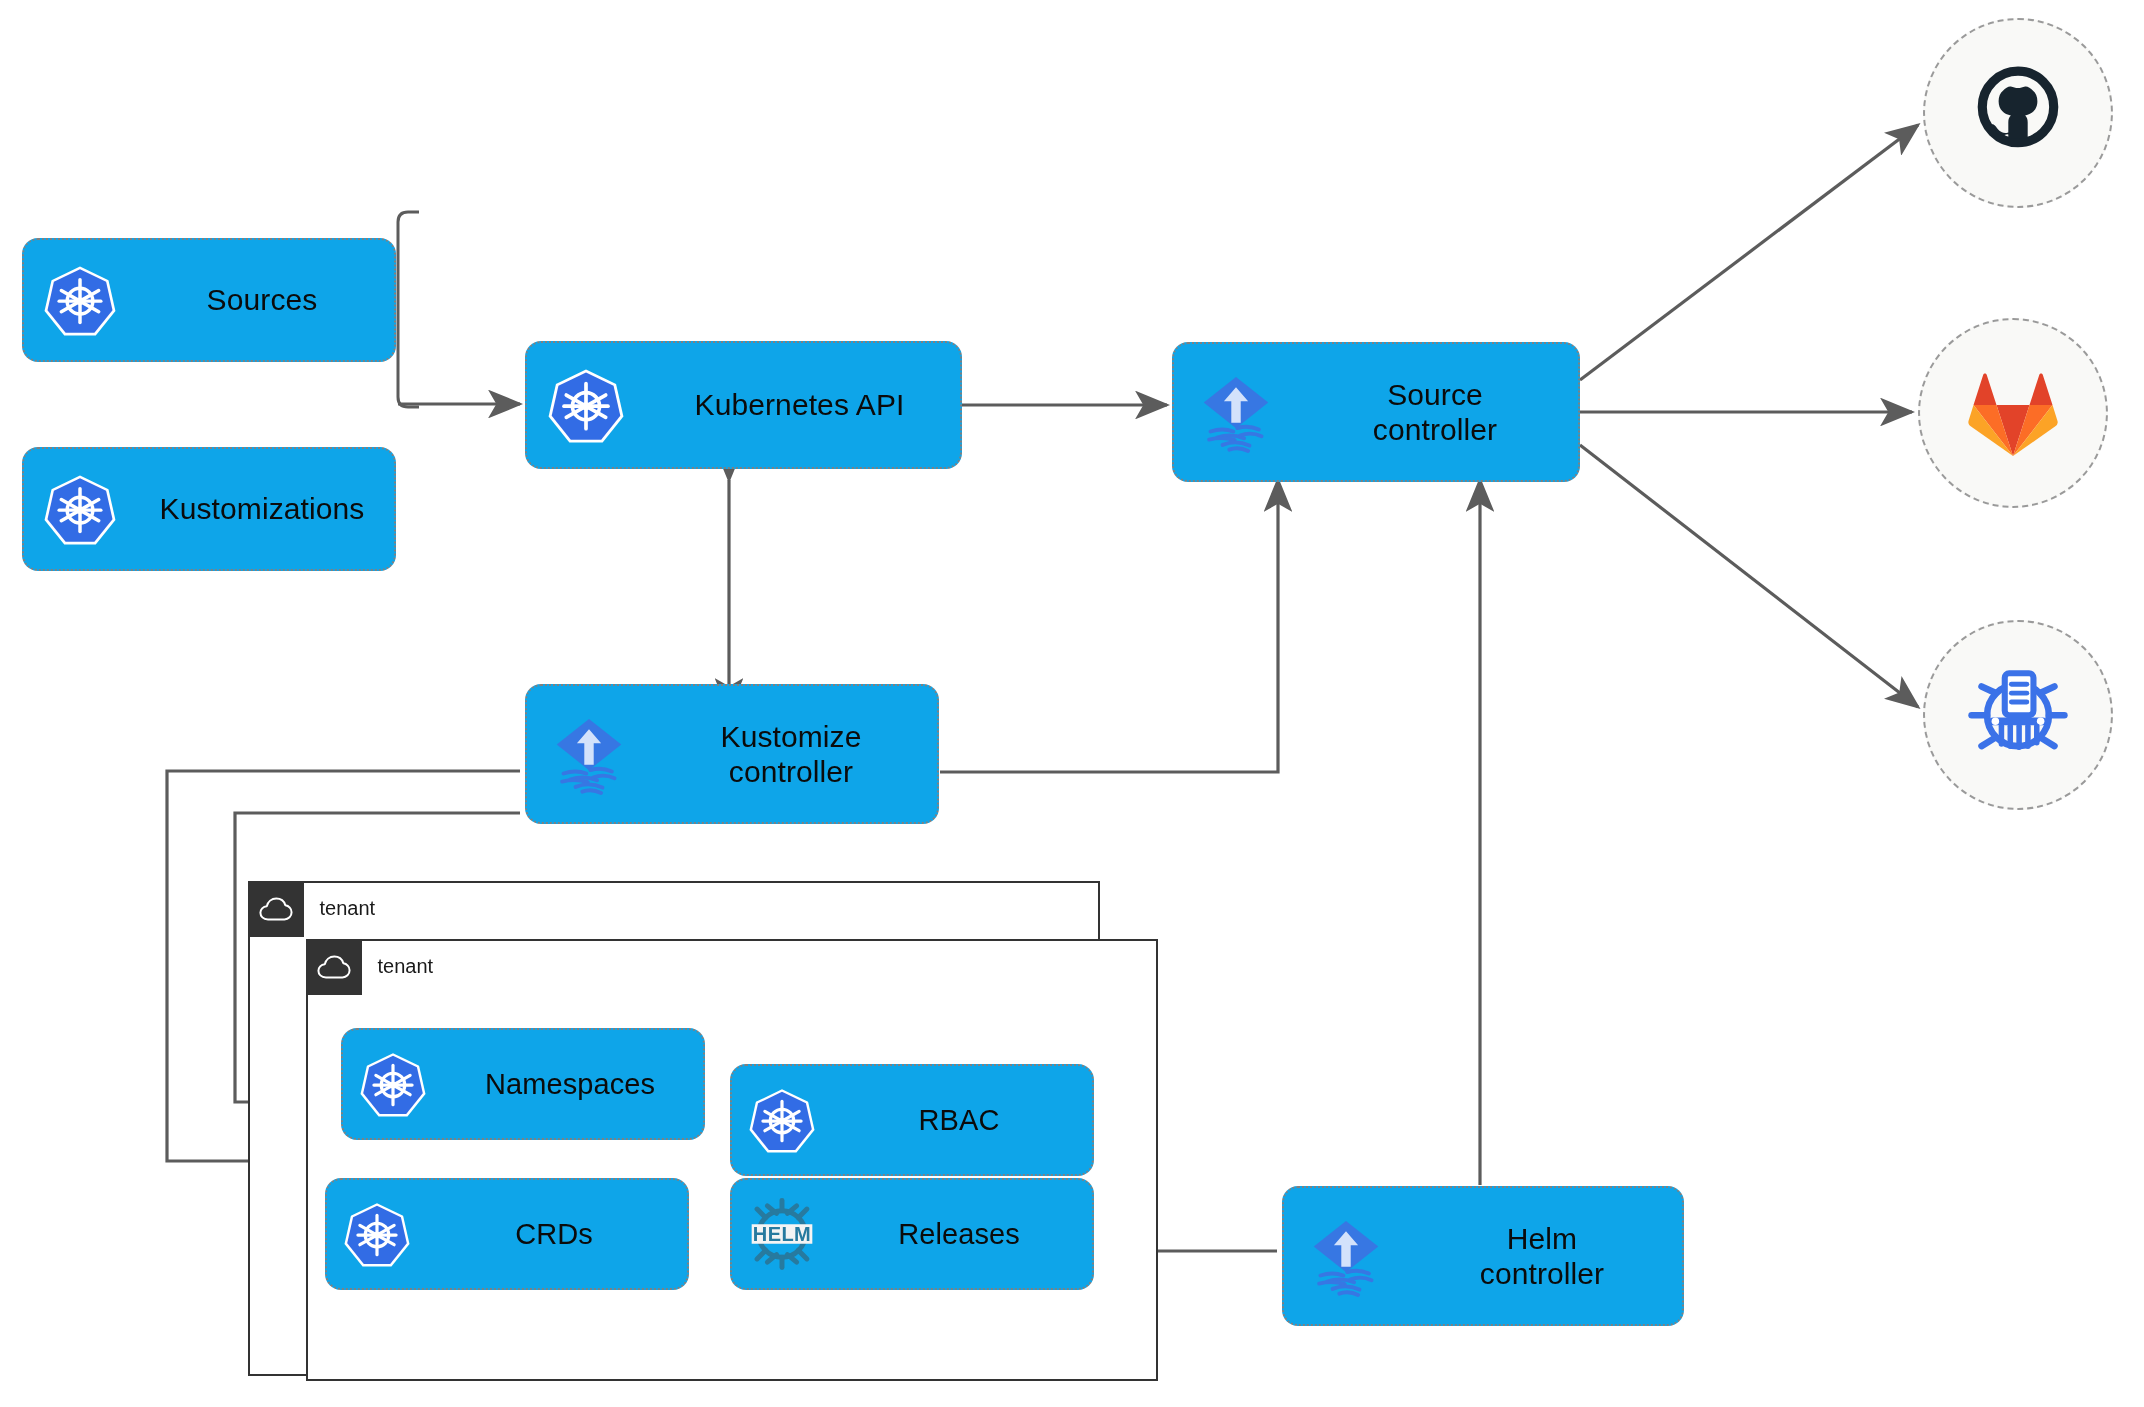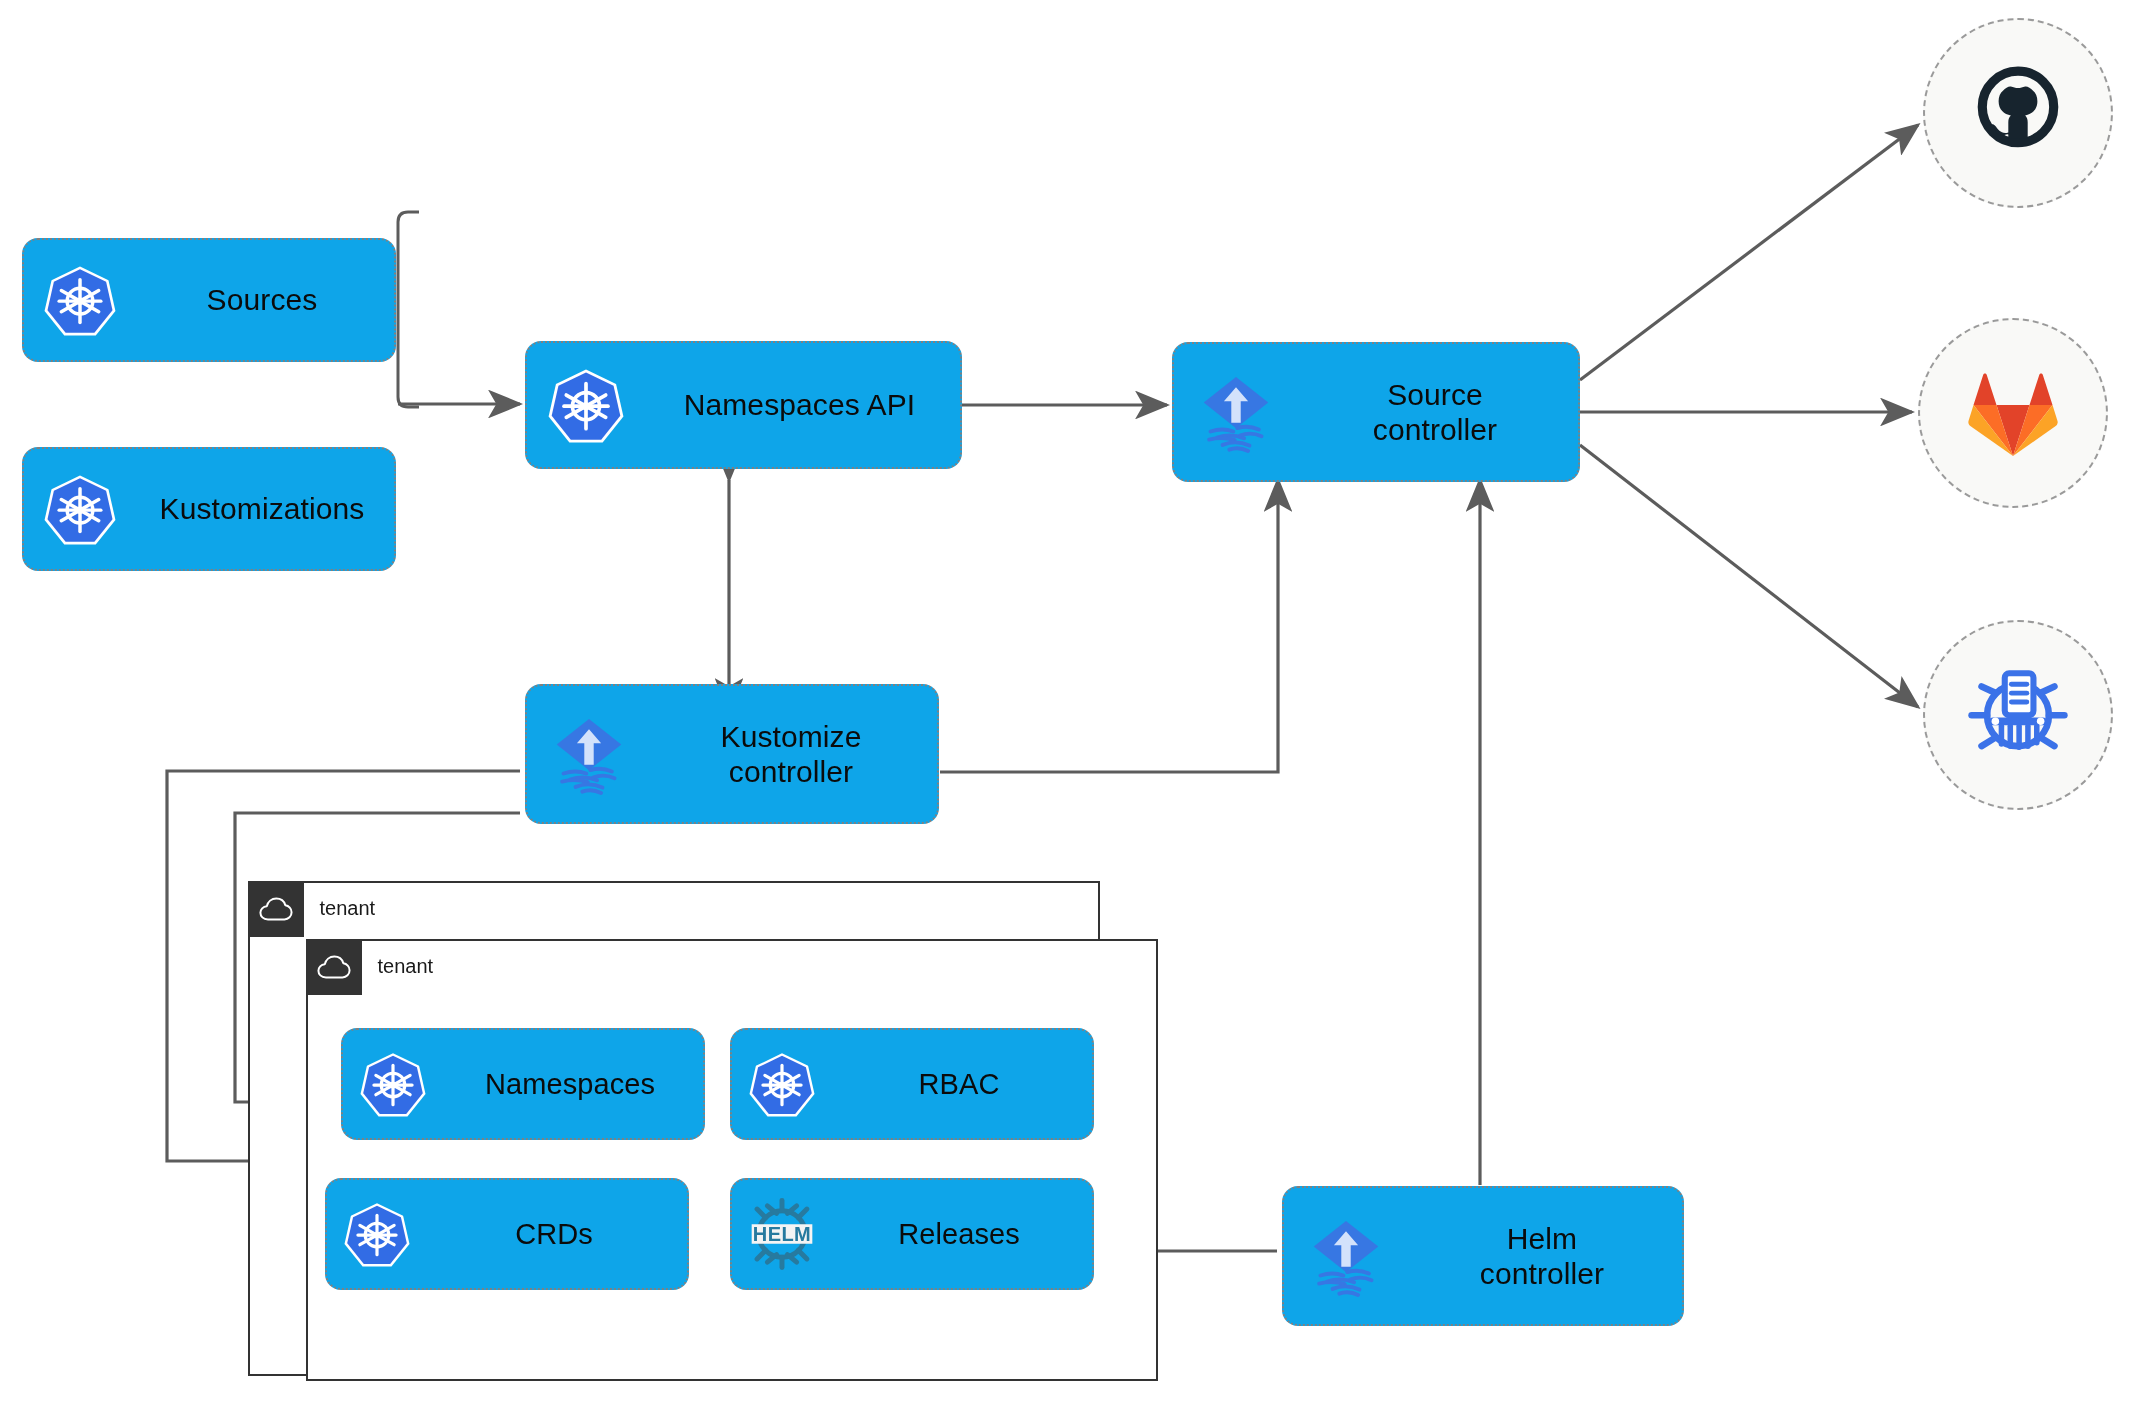--- a/index.html
+++ b/index.html
@@ -184,21 +184,21 @@
             <path d="M32 33 L48.6 42.4"></path>
           <path d="M32 33 L32 52"></path>
             <path d="M32 33 L15.4 42.4"></path>
             <path d="M32 33 L15.4 23.6"></path>
           <path d="M32 33 L50.5 33"></path>
             <path d="M32 33 L13.5 33"></path>
         </g>
         <circle cx="32" cy="33" r="3.3" fill="#ffffff"></circle>
       </svg>
     </span>
-    <span class="lbl">Namespaces API</span>
+    <span class="lbl">Kubernetes API</span>
   </div>
 
   <div class="node" style="left:1172px;top:342px;width:408px;height:140px;">
     <span class="ico" style="width:124px;">
       <svg width="86" height="86" viewBox="0 0 64 64">
         <path d="M32 6 L56 25 L32 44 L8 25 Z" fill="#3777E3"></path>
         <path d="M32 13.5 L41 24 L35.5 24 L35.5 40 L28.5 40 L28.5 24 L23 24 Z" fill="#D3E2FB"></path>
         <g stroke="#3777E3" stroke-width="2.9" stroke-linecap="round" fill="none">
           <path d="M13 46.5 Q22 43.5 30 46.5"></path>
           <path d="M18 51 Q28 47.5 38 51.5"></path>
@@ -297,21 +297,21 @@
             <path d="M32 33 L15.4 23.6"></path>
           <path d="M32 33 L50.5 33"></path>
             <path d="M32 33 L13.5 33"></path>
         </g>
         <circle cx="32" cy="33" r="3.3" fill="#ffffff"></circle>
       </svg>
     </span>
     <span class="lbl">Namespaces</span>
   </div>
 
-  <div class="node small" style="left:730px;top:1028px;width:364px;height:112px;">
+  <div class="node small" style="left:730px;top:1064px;width:364px;height:112px;">
     <span class="ico" style="width:100px;">
       <svg width="66" height="66" viewBox="0 0 64 64">
         <path d="M32 2.2 L57.3 14.4 L63.5 41.7 L46 63.6 L18 63.6 L0.5 41.7 L6.7 14.4 Z" fill="#ffffff"></path>
         <path d="M32 4.6 L55.2 15.8 L60.9 41 L44.8 61.2 L19.2 61.2 L3.1 41 L8.8 15.8 Z" fill="#326CE5"></path>
         <g fill="none" stroke="#ffffff" stroke-width="3.1" stroke-linecap="round">
           <circle cx="32" cy="33" r="11.4"></circle>
           <path d="M32 33 L32 14"></path>
             <path d="M32 33 L48.6 23.6"></path>
             <path d="M32 33 L48.6 42.4"></path>
           <path d="M32 33 L32 52"></path>

